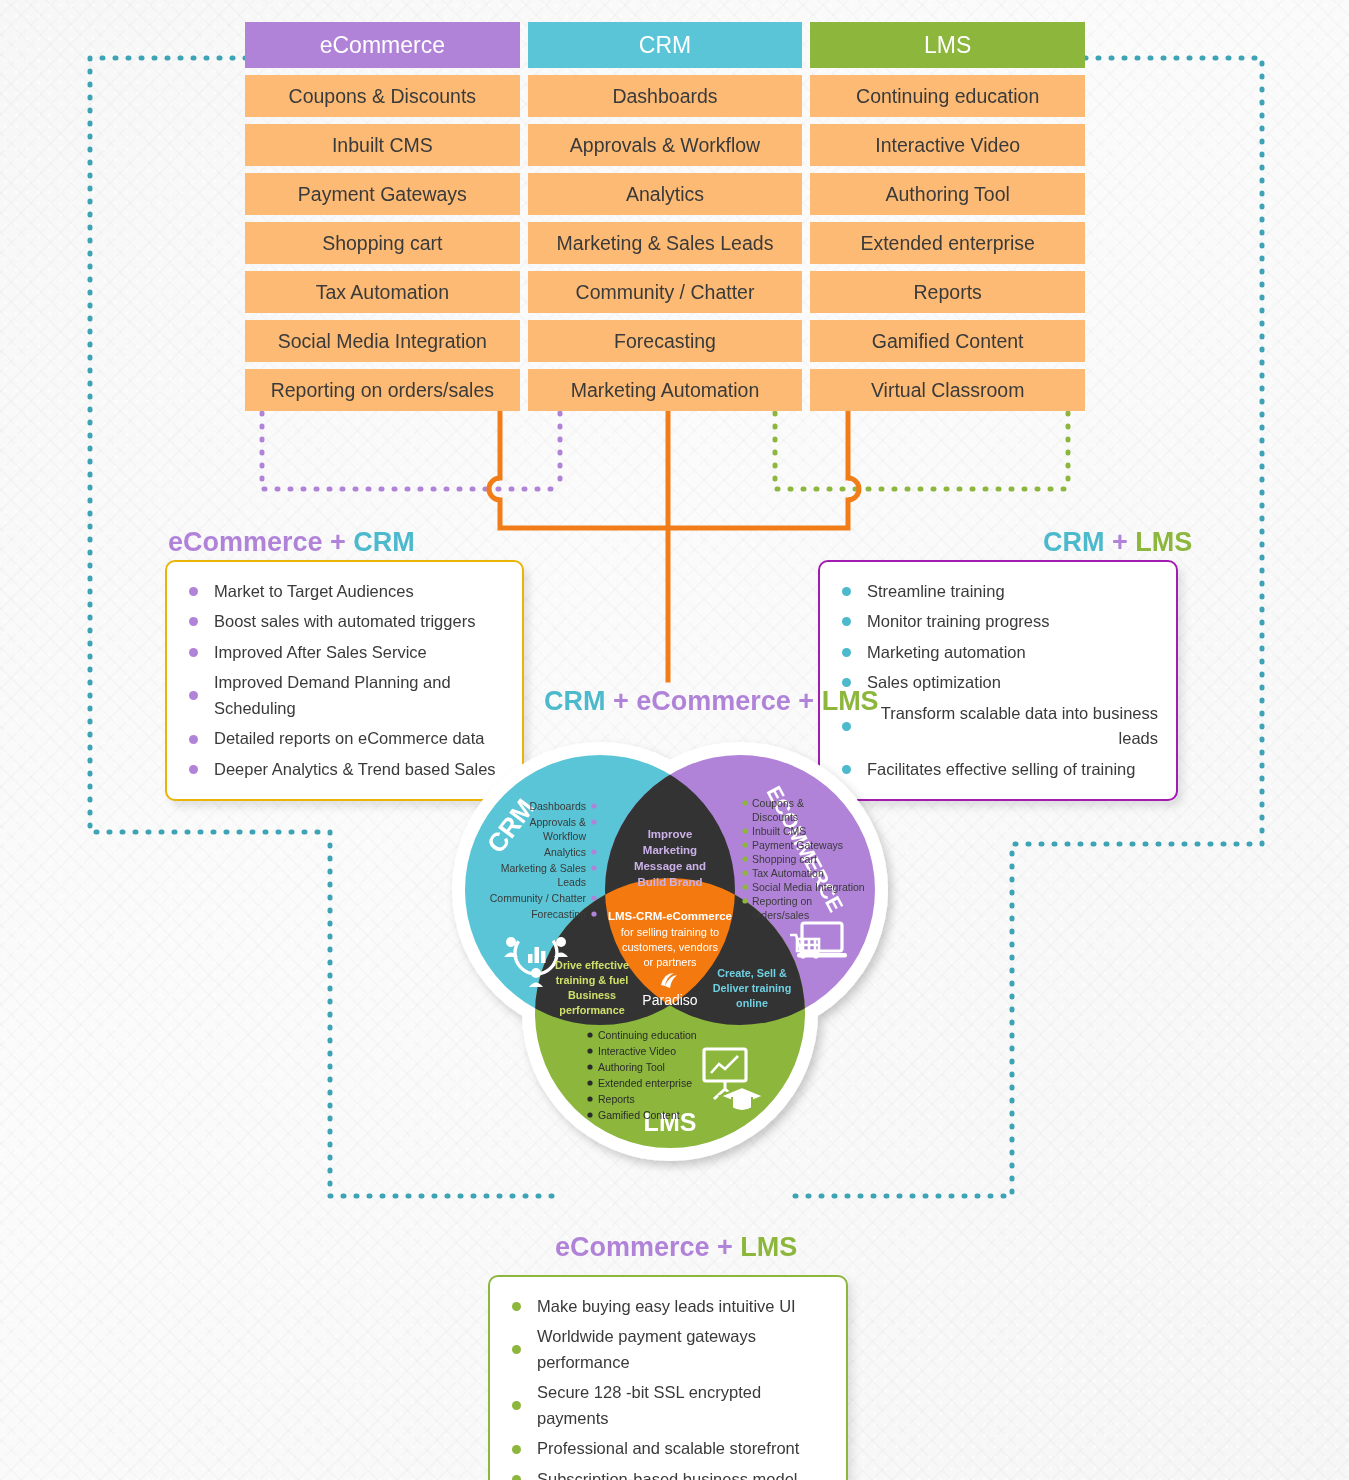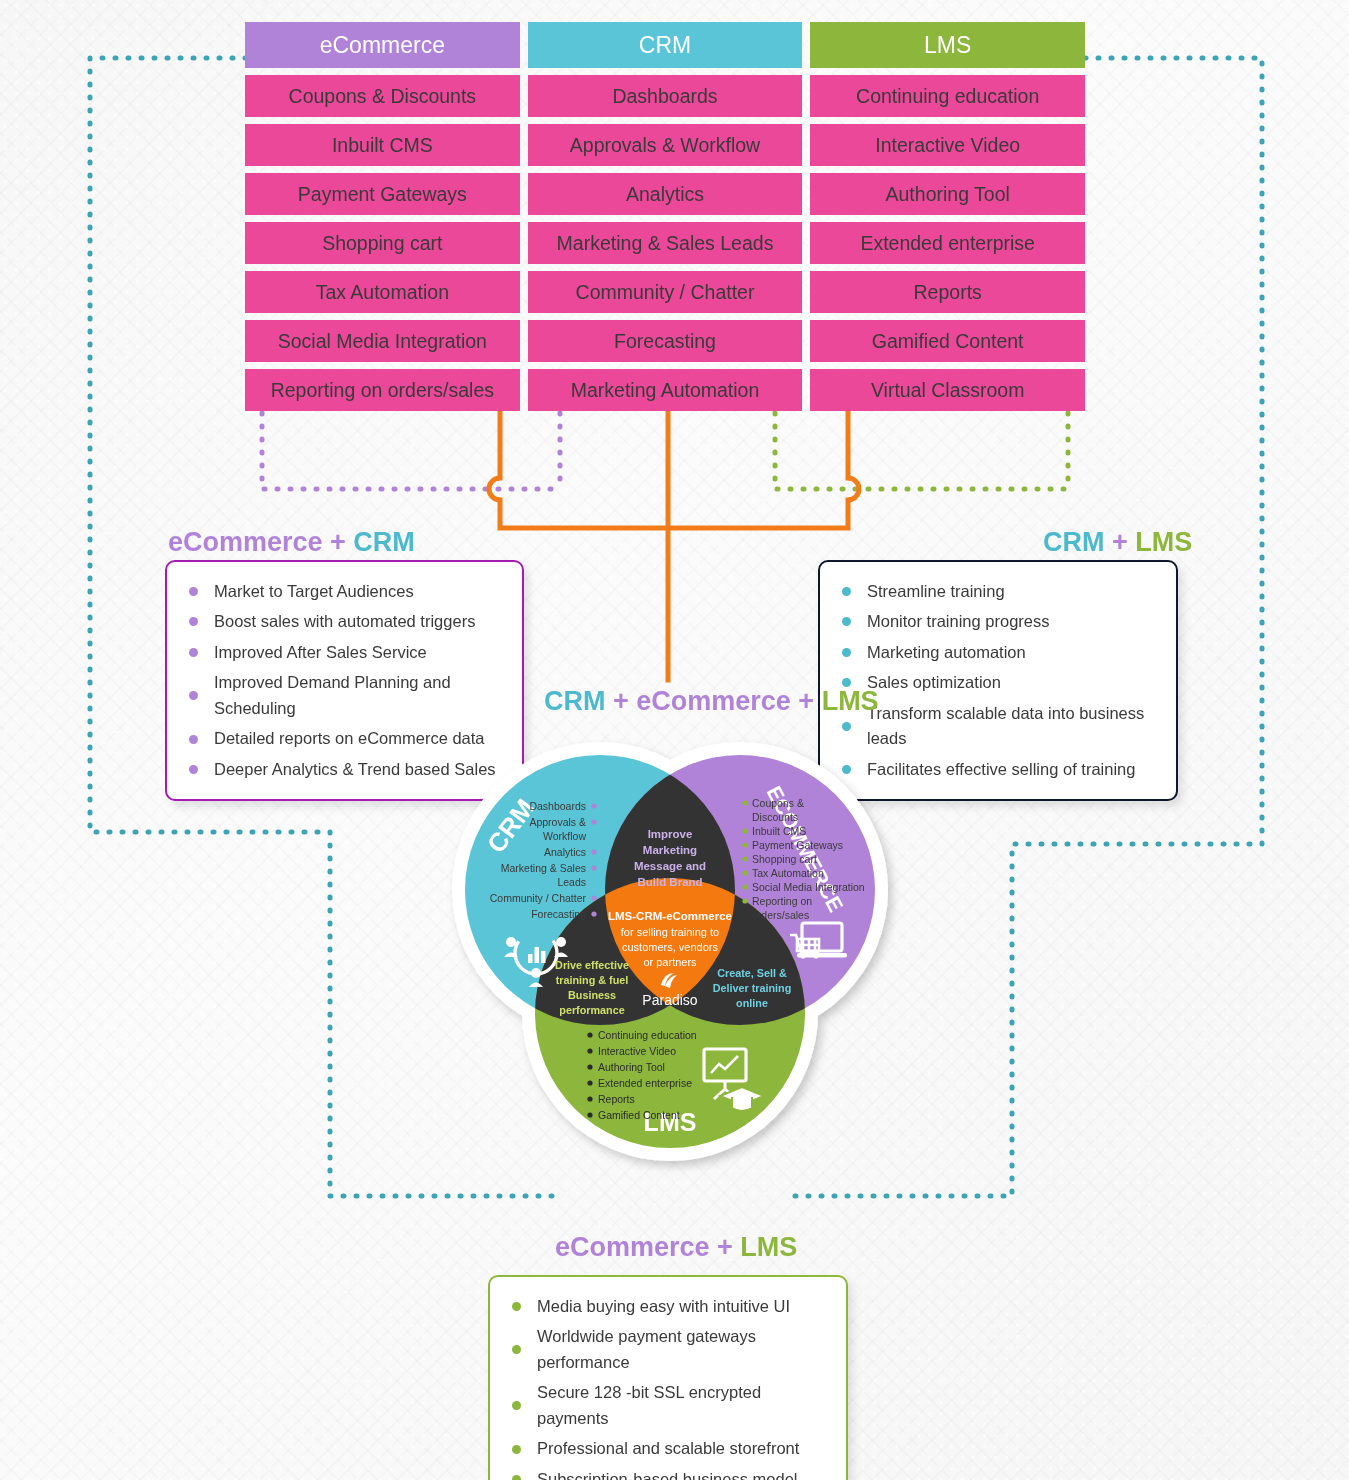--- a/index.html
+++ b/index.html
@@ -17,38 +17,38 @@
     z-index:0;}
   .bg-dots{position:absolute;inset:0;
     background-image:radial-gradient(rgba(255,255,255,0.85) 1.6px, transparent 1.7px);
     background-size:11px 11px;opacity:.55;z-index:0;}
   svg.conn{position:absolute;left:0;top:0;width:1349px;height:1480px;z-index:1;pointer-events:none;}
 
   
   .table-wrap{position:absolute;left:245px;top:22px;width:840px;z-index:3;display:flex;gap:8px;}
   .col{flex:1 1 0;display:flex;flex-direction:column;gap:7px;}
   .col-head{height:46px;line-height:46px;text-align:center;color:#fff;font-size:23px;}
-  .cell{height:42px;line-height:42px;text-align:center;background:#ec4899;color:#3a3a3a;font-size:19.5px;
+  .cell{height:42px;line-height:42px;text-align:center;background:#fdba74;color:#3a3a3a;font-size:19.5px;
         white-space:nowrap;overflow:hidden;}
 
   
   .pair-title{position:absolute;font-size:27px;font-weight:bold;white-space:nowrap;z-index:4;}
   .pair-title .tok-ecom{color:#b183d8;}
   .pair-title .tok-crm{color:#4cb9cc;}
   .pair-title .tok-lms{color:#8cb63c;}
   .pair-title .tok-plus{color:#b183d8;}
 
   .pbox{position:absolute;background:#fff;border-radius:10px;z-index:4;
         box-shadow:5px 6px 8px rgba(0,0,0,.10);}
   .pbox ul{list-style:none;margin:0;padding:14px 18px 14px 22px;}
   .pbox li{display:flex;align-items:center;font-size:16.5px;color:#3a3a3a;line-height:1.55;padding:2.5px 0;}
   .pbox li .dot{width:9px;height:9px;border-radius:50%;flex:0 0 9px;margin-right:16px;}
-  .pb-ecrm{border:2px solid #a21caf;}
+  .pb-ecrm{border:2px solid #eab308;}
   .pb-ecrm .dot{background:#b183d8;}
-  .pb-crmlms{border:2px solid #0f172a;}
+  .pb-crmlms{border:2px solid #a21caf;text-align:right;}
   .pb-crmlms .dot{background:#4cb9cc;}
   .pb-ecomlms{border:2px solid #8cb63c;}
   .pb-ecomlms .dot{background:#8cb63c;}
 
   
   .venn{position:absolute;left:440px;top:735px;width:460px;height:450px;z-index:5;}
   .venn svg{display:block;}
   .venn text, .venn tspan{font-family:"Liberation Sans", sans-serif;}
 </style>
 </head>
@@ -188,21 +188,21 @@
   <span class="tok-crm">CRM</span><span class="tok-plus"> + </span><span class="tok-ecom">eCommerce</span><span class="tok-plus"> + </span><span class="tok-lms">LMS</span>
 </div>
 
 <div class="pair-title" style="left:555px;top:1232px;">
   <span class="tok-ecom">eCommerce</span><span class="tok-plus"> + </span><span class="tok-lms">LMS</span>
 </div>
 <div class="pbox pb-ecomlms" style="left:488px;top:1275px;width:356px;">
   <ul>
     <li>
         <span class="dot"></span>
-        <span>Media buying easy with intuitive UI</span>
+        <span>Make buying easy leads intuitive UI</span>
       </li>
     <li>
         <span class="dot"></span>
         <span>Worldwide payment gateways performance</span>
       </li>
     <li>
         <span class="dot"></span>
         <span>Secure 128 -bit SSL encrypted payments</span>
       </li>
     <li>

